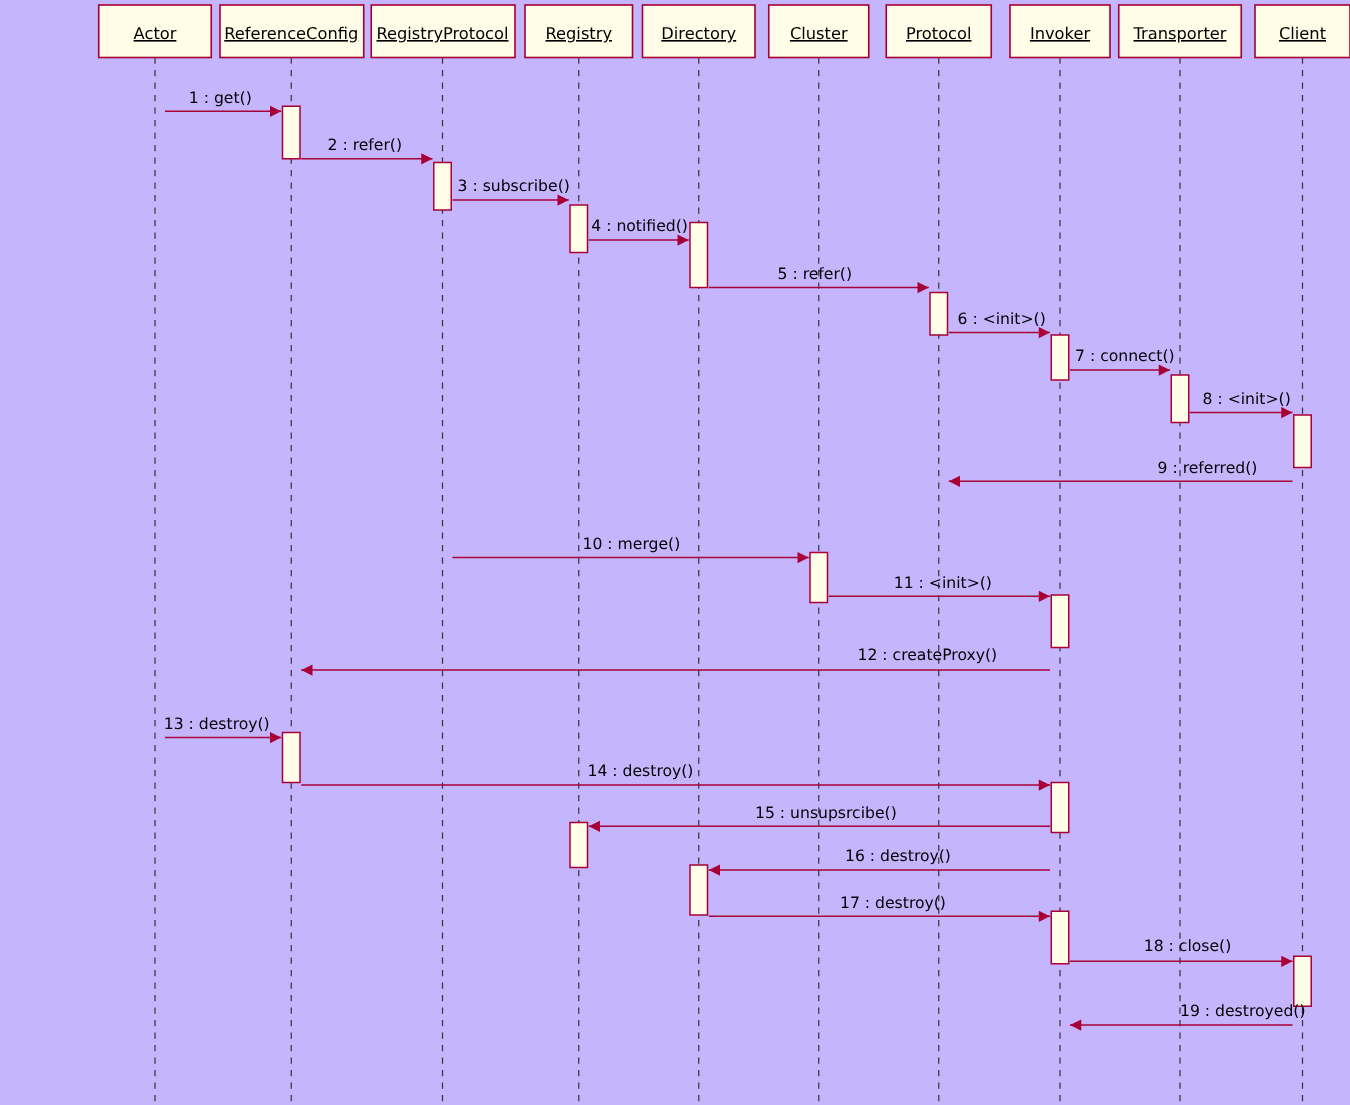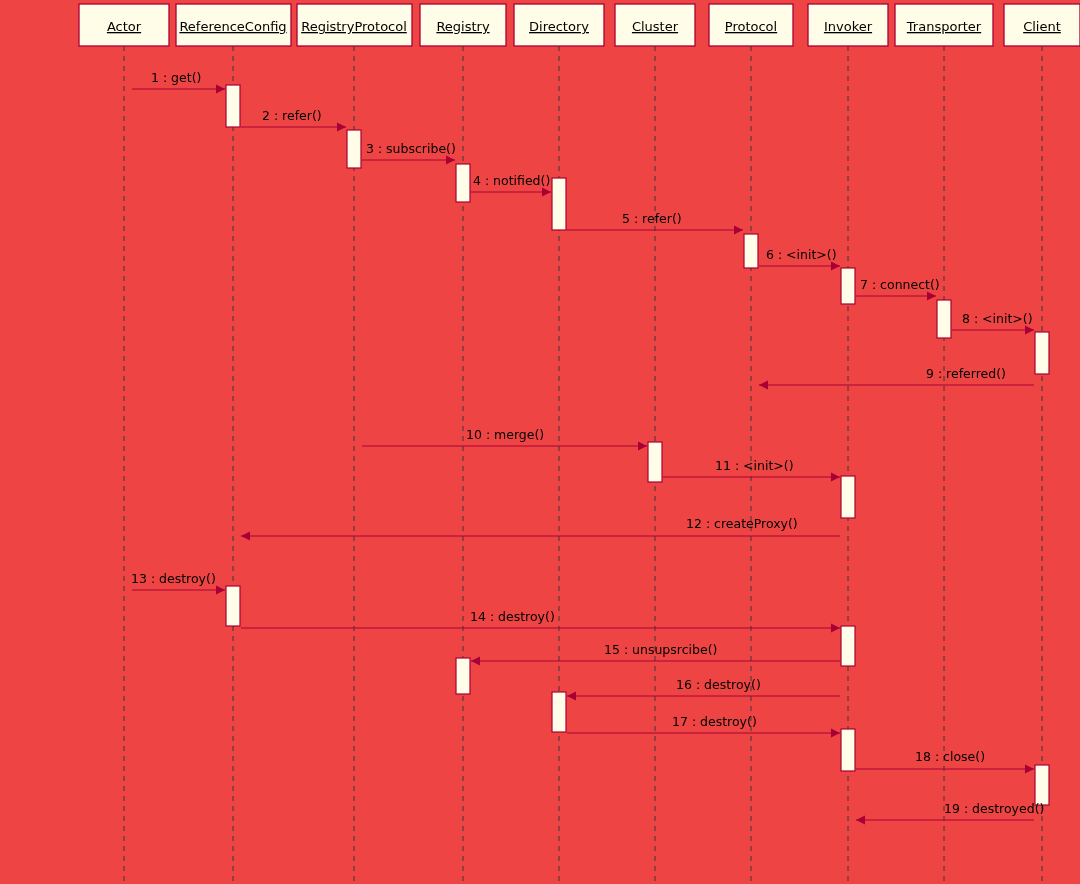--- a/index.html
+++ b/index.html
@@ -7,21 +7,21 @@
     padding: 0;
     background: #ffffff;
   }
   body {
     font-family: "DejaVu Sans", sans-serif;
   }
   #diagram-root {
     position: relative;
     width: 1080px;
     height: 884px;
-    background: #ef4444;
+    background: #c4b5fd;
     overflow: hidden;
   }
   svg#seq-svg {
     position: absolute;
     left: 0;
     top: 0;
     width: 1080px;
     height: 884px;
   }
   .lifeline-line {

